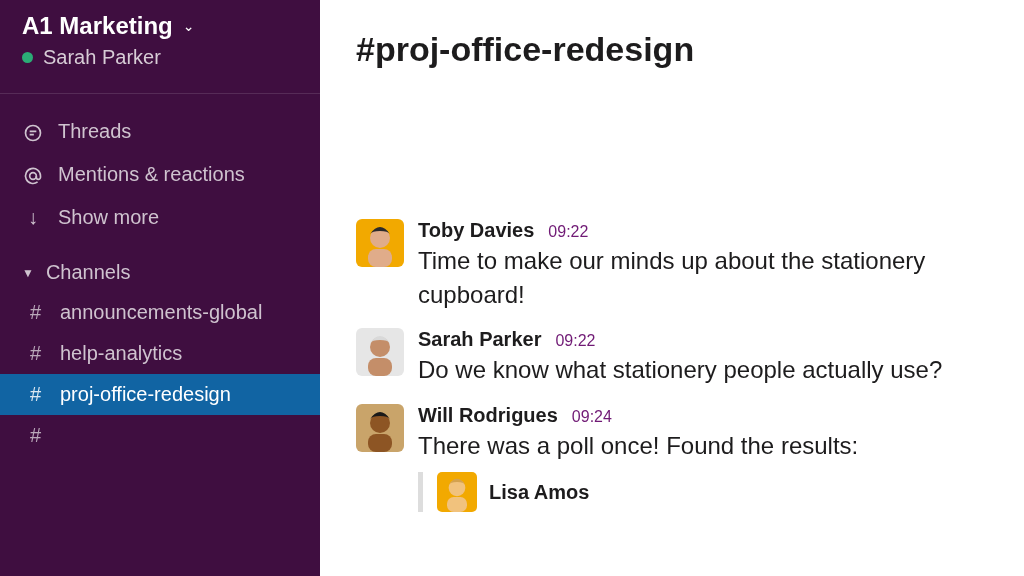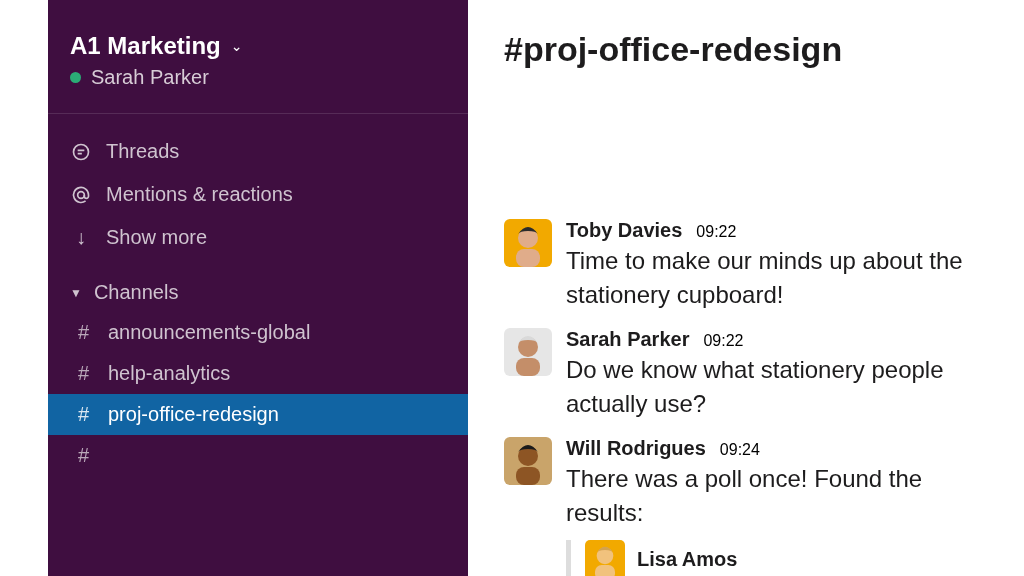--- a/index.html
+++ b/index.html
@@ -5,27 +5,26 @@
 * { margin: 0; padding: 0; box-sizing: border-box; }
 body {
   font-family: -apple-system, BlinkMacSystemFont, "Segoe UI", Helvetica, Arial, sans-serif;
   width: 1024px;
   height: 576px;
   overflow: hidden;
   display: flex;
   background: #fff;
 }
 .sidebar {
-  width: 420px;
+  width: 320px;
   background: #3F0E40;
   color: #cfc3cf;
   display: flex;
   flex-direction: column;
-  padding-top: 30px;
-  margin-left: 48px;
+  padding-top: 10px;
 }
 .workspace-header {
   padding: 2px 22px 20px 22px;
 }
 .workspace-name-row {
   display: flex;
   align-items: center;
   gap: 10px;
 }
 .workspace-name {
@@ -56,21 +55,21 @@
 .divider {
   height: 1px;
   background: rgba(255,255,255,0.12);
   margin: 4px 0 12px 0;
 }
 .nav-section {
   padding: 4px 0;
 }
 .nav-item {
   display: flex;
-  align-items: center;
+  align-items: flex-end;
   gap: 14px;
   padding: 10px 22px;
   font-size: 20px;
   color: #cfc3cf;
   cursor: pointer;
 }
 .nav-item .icon {
   width: 22px;
   display: flex;
   justify-content: center;
@@ -146,21 +145,21 @@
   align-items: baseline;
   gap: 14px;
 }
 .msg-author {
   font-weight: 800;
   font-size: 20px;
   color: #1d1c1d;
 }
 .msg-time {
   font-size: 16px;
-  color: #000000;
+  color: #701a75;
 }
 .msg-text {
   font-size: 24px;
   color: #1d1c1d;
   margin-top: 2px;
   line-height: 1.4;
 }
 .nested {
   margin-top: 10px;
   border-left: 5px solid #dddddd;

